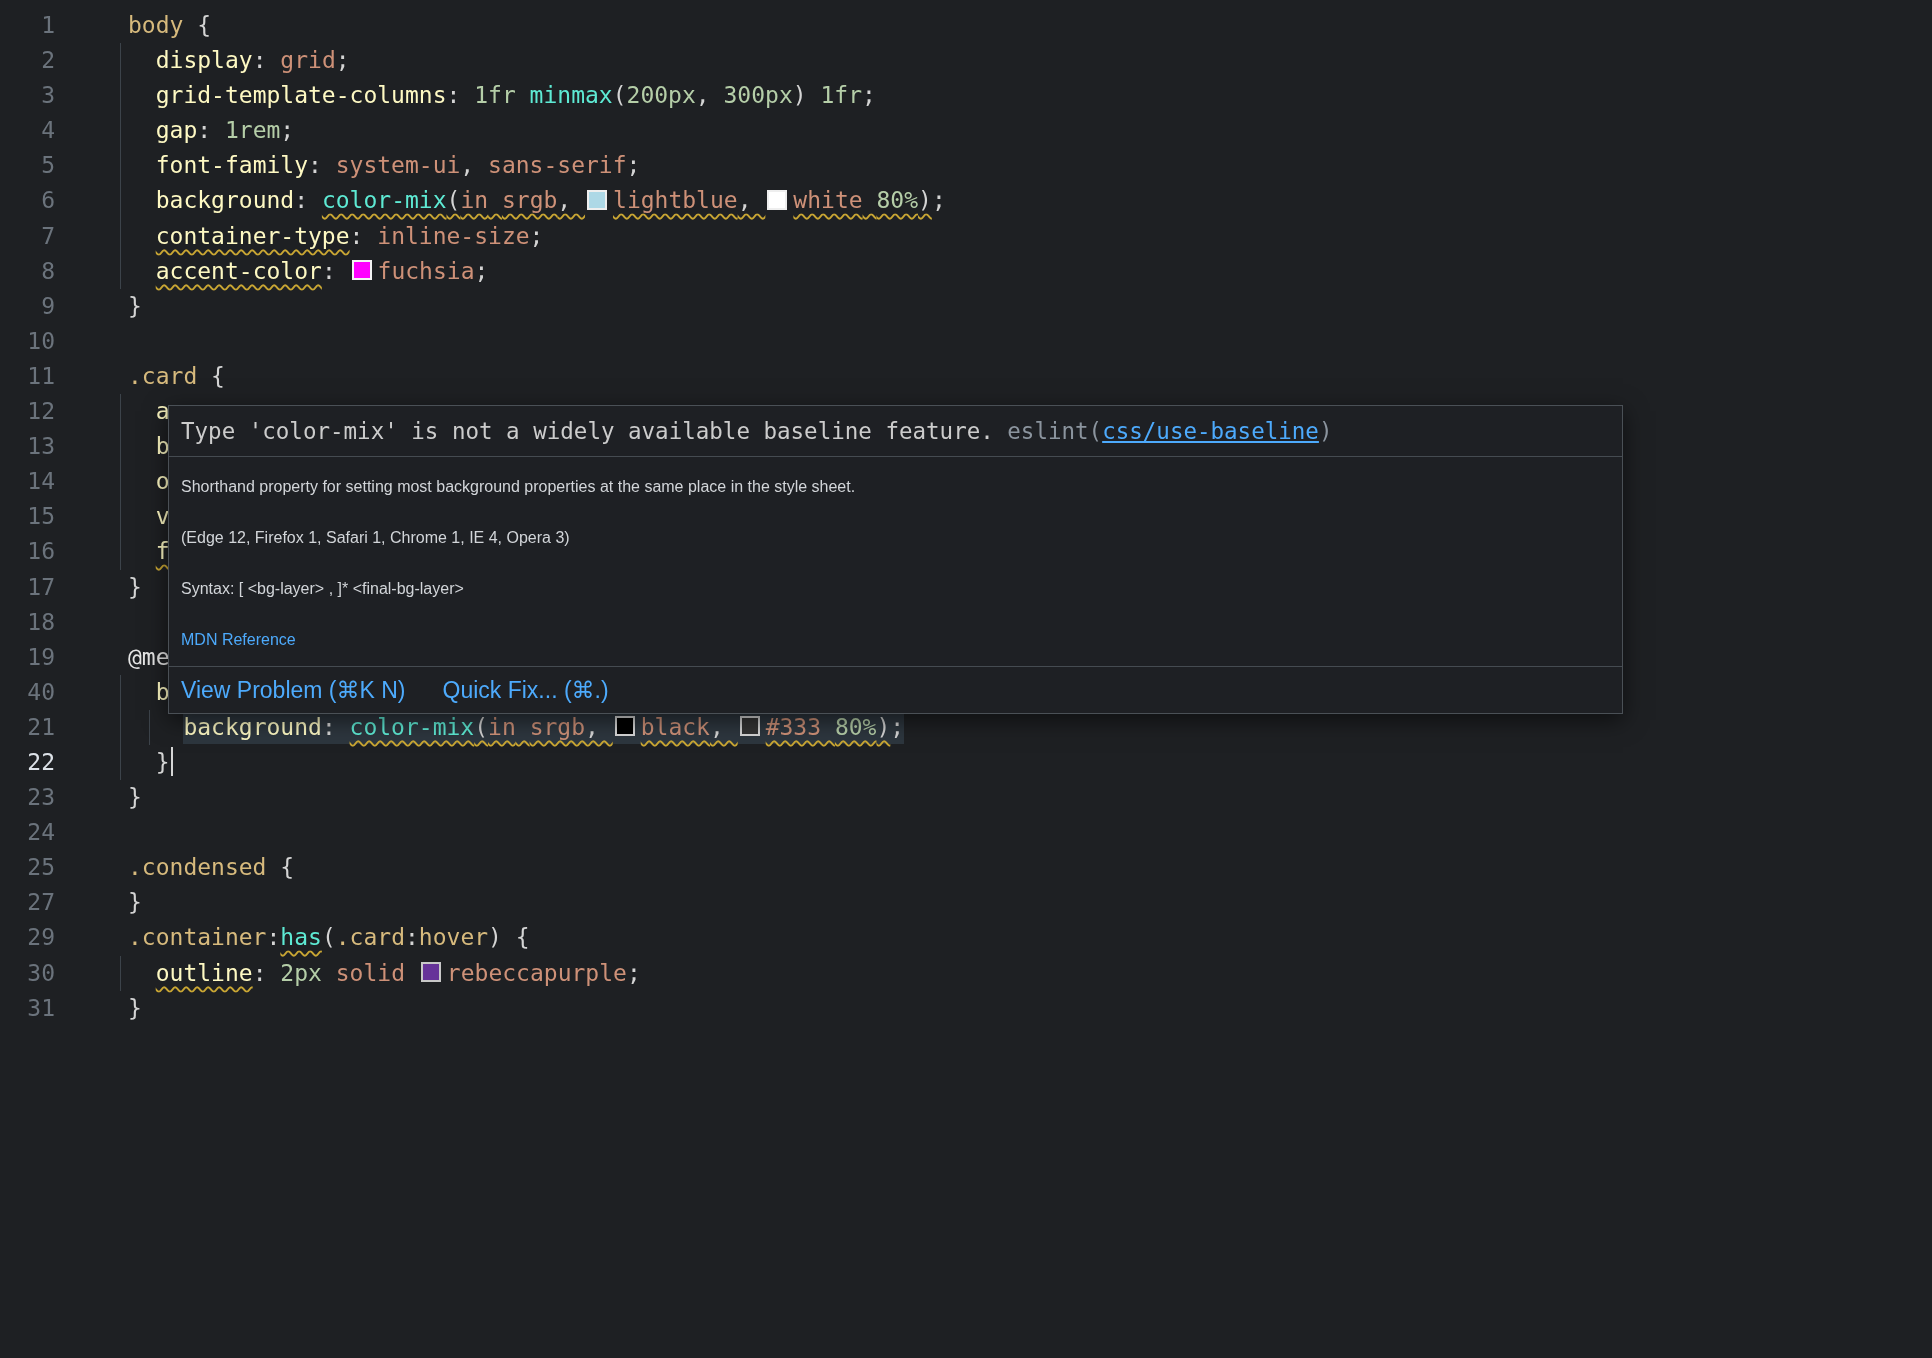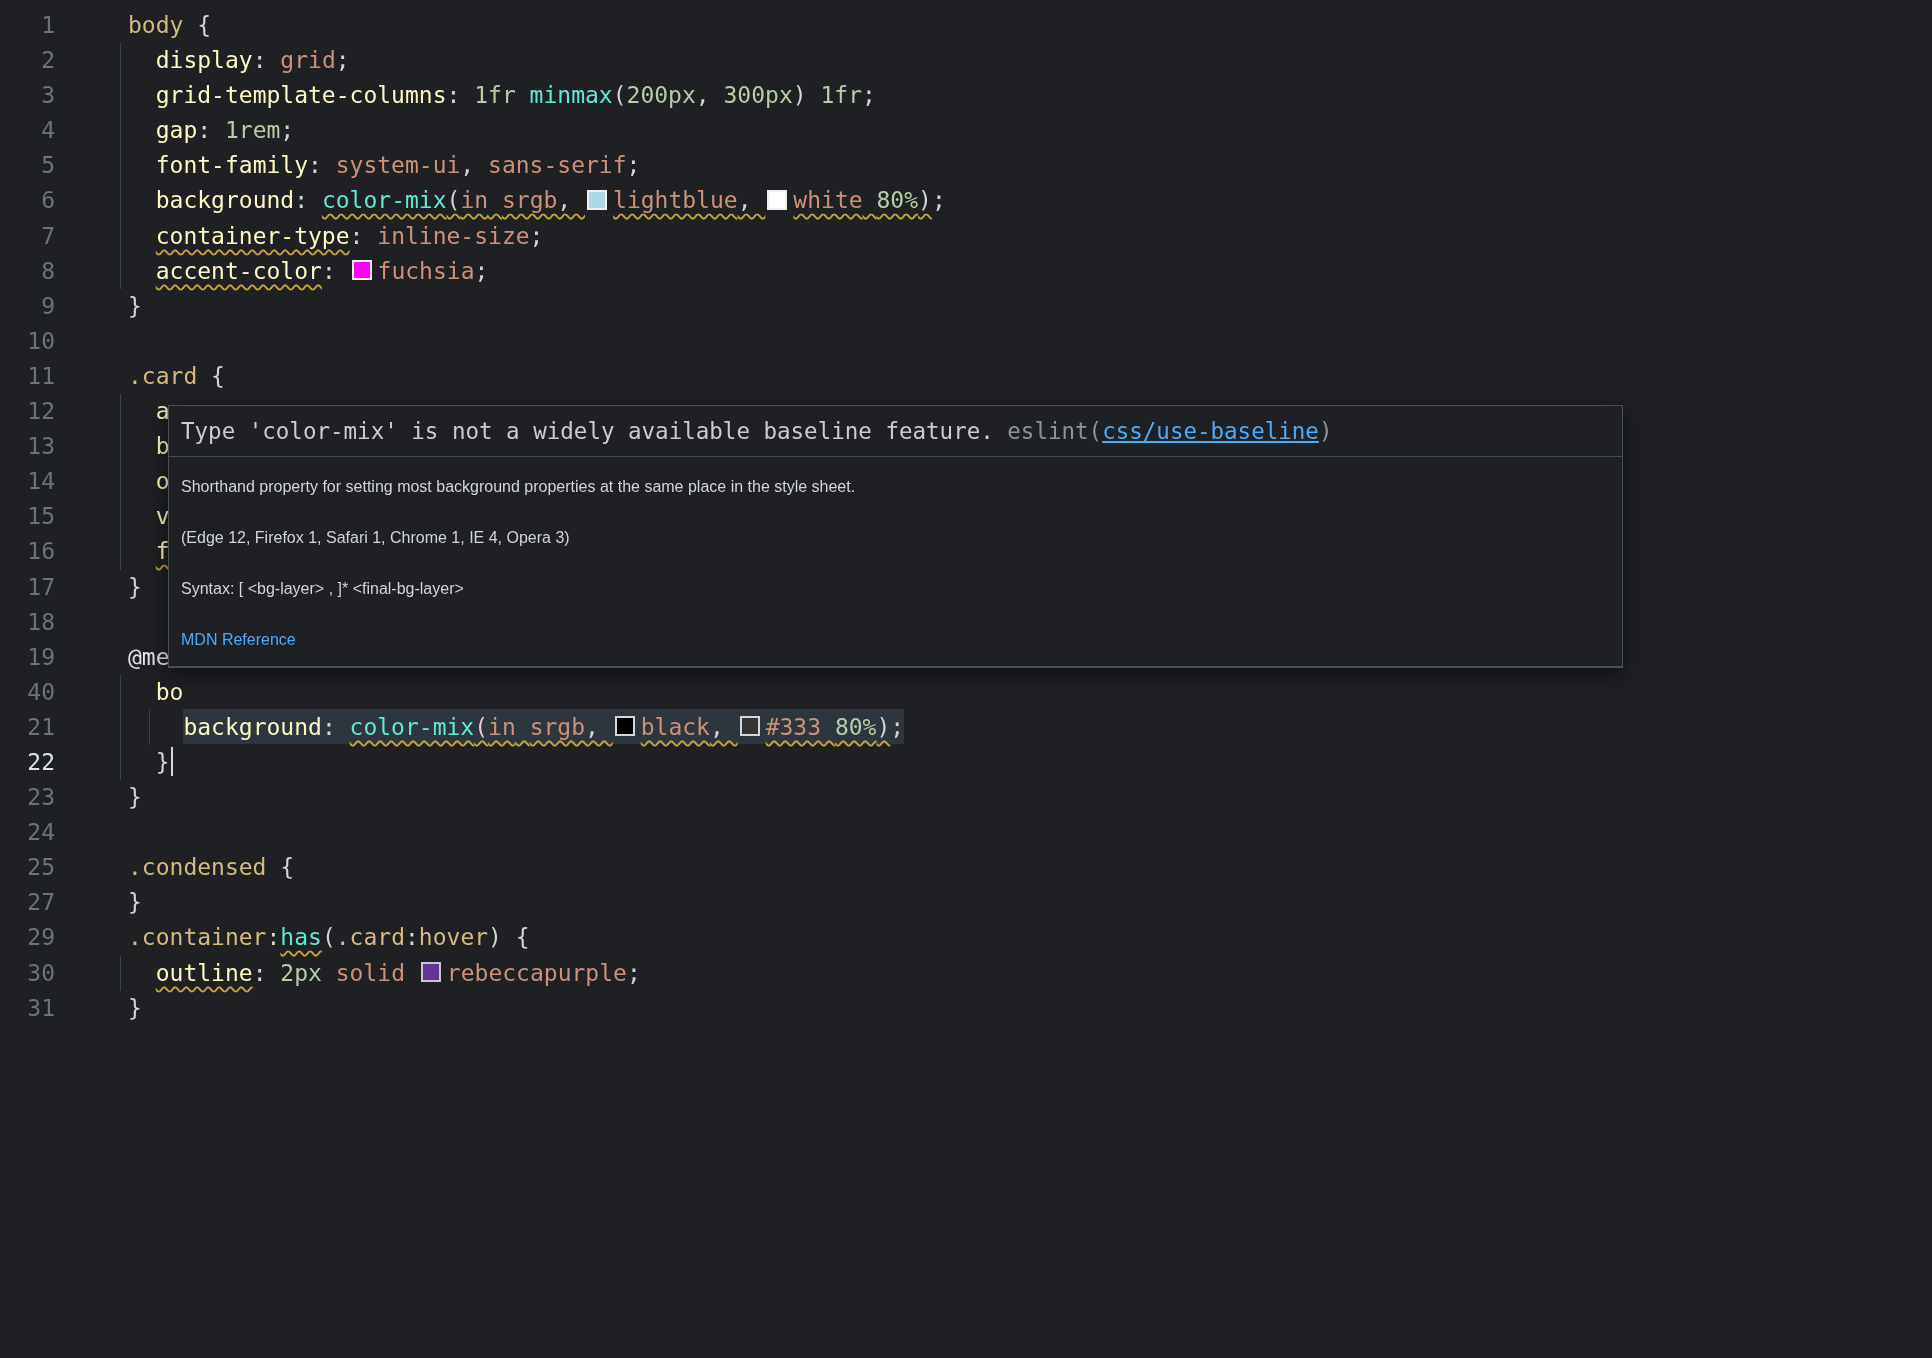--- a/index.html
+++ b/index.html
@@ -225,13 +225,17 @@
     <span>Type 'color-mix' is not a widely available baseline feature.</span><span class="hv-dim"> eslint(</span><a class="link ul">css/use-baseline</a><span class="hv-dim">)</span>
   </div>
   <div class="hv-div"></div>
   <div class="hv-body">
     <p>Shorthand property for setting most background properties at the same place in the style sheet.</p>
     <p>(Edge 12, Firefox 1, Safari 1, Chrome 1, IE 4, Opera 3)</p>
     <p>Syntax: [ &lt;bg-layer&gt; , ]* &lt;final-bg-layer&gt;</p>
     <p><a class="link">MDN Reference</a></p>
   </div>
   <div class="hv-div"></div>
+  <div class="hv-actions">
+    <a class="link">View Problem (⌘K N)</a>
+    <a class="link">Quick Fix... (⌘.)</a>
+  </div>
 </div>
 
 </body></html>

